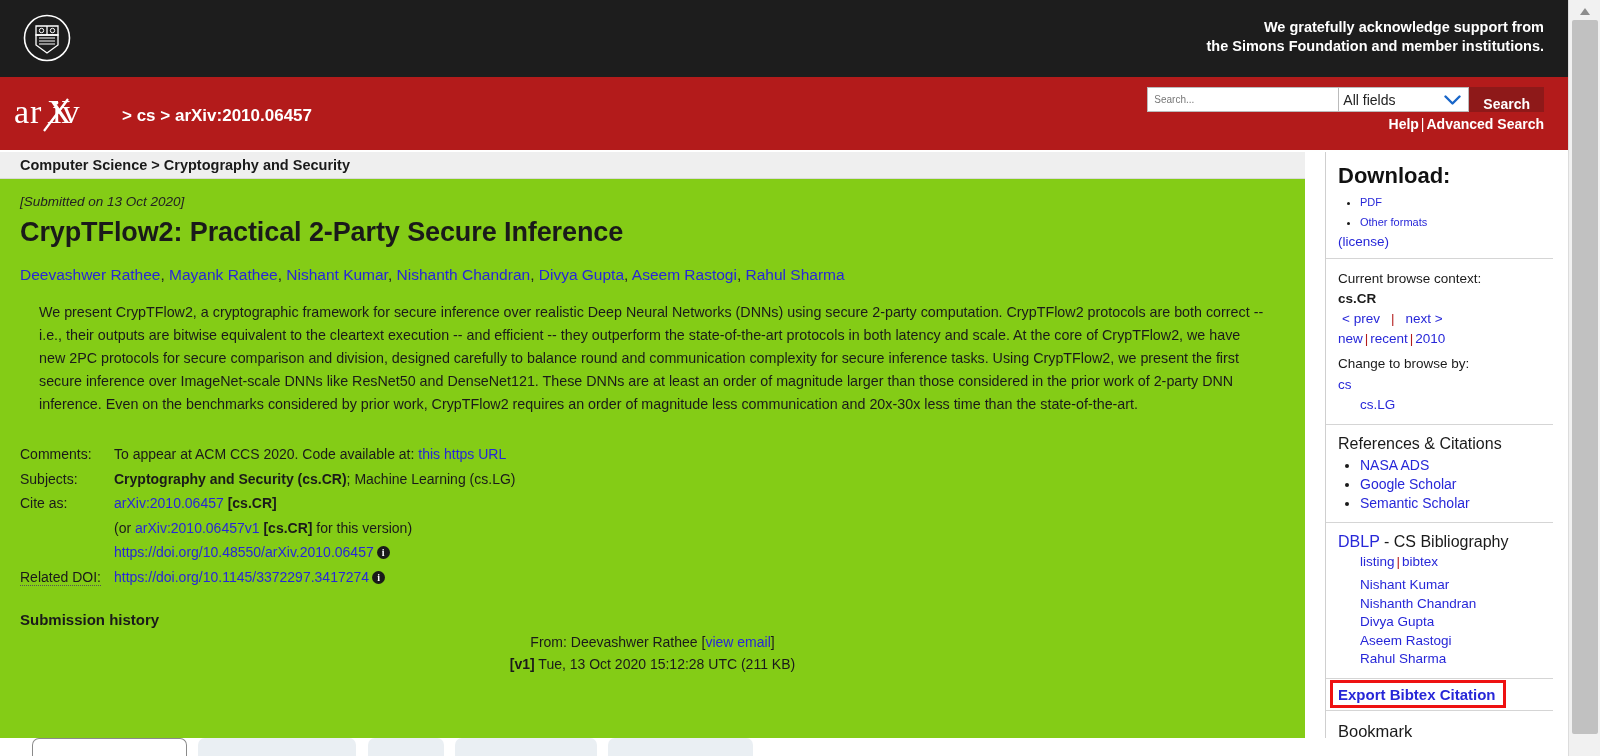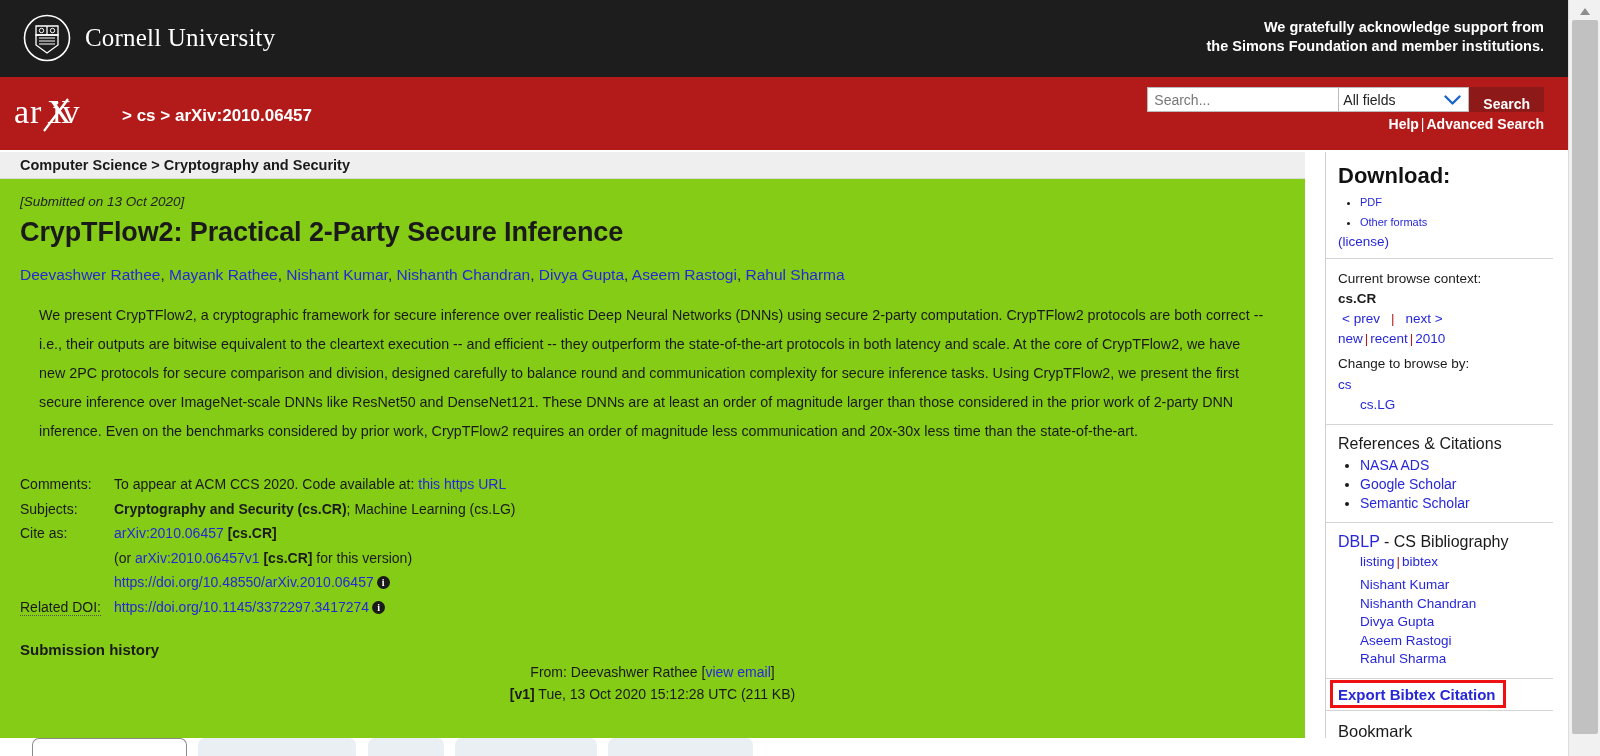--- a/index.html
+++ b/index.html
@@ -66,21 +66,21 @@
   }
 
   .search-block {
     position: absolute; right: 24px; top: 10px;
     display: flex; flex-direction: column; align-items: flex-end;
   }
   .search-row { display: flex; align-items: stretch; height: 25px; }
   .search-input {
     width: 191px; height: 25px;
     border: 1px solid #bbb; border-right: none;
-    font-size: 14px; padding: 0 6px;
+    font-size: 10px; padding: 0 6px;
     font-family: "Liberation Sans", sans-serif;
     background: #fff; color: #222; outline: none;
   }
   .search-input::placeholder { color: #777; }
   .field-select {
     width: 131px; height: 25px;
     border: 1px solid #bbb;
     background: #fff;
     font-size: 14px;
     font-family: "Liberation Sans", sans-serif;
@@ -151,21 +151,21 @@
   }
   .authors {
     font-size: 15.5px;
     line-height: 21px;
     margin: 0 0 16px 0;
     color: #222;
   }
   .authors a { color: #2727d8; text-decoration: none; }
   .abstract {
     font-size: 14.3px;
-    line-height: 29px;
+    line-height: 23px;
     color: #1a1a1a;
     margin: 0 16px 0 19px;
     text-align: left;
   }
 
   
   table.metatable {
     margin-top: 26px;
     border-collapse: collapse;
     font-size: 14px;
@@ -332,21 +332,20 @@
           <path d="M14 13 h22 v9 h-22 z"></path>
           <path d="M14 22 h22 v10 l-11 8 l-11 -8 z"></path>
           <path d="M25 13 v9"></path>
         </g>
         <g stroke="#ffffff" stroke-width="1" fill="none">
           <path d="M17 25 h16 M17 28 h16 M17 31 h16"></path>
         </g>
         <circle cx="19.5" cy="17.5" r="2.2" fill="none" stroke="#fff" stroke-width="1"></circle>
         <circle cx="30.5" cy="17.5" r="2.2" fill="none" stroke="#fff" stroke-width="1"></circle>
       </svg>
-      <span class="cornell-name">Cornell University</span>
     </div>
     <div class="ack">We gratefully acknowledge support from
 the Simons Foundation and member institutions.</div>
   </div>
 
   <div class="arxiv-bar">
     <div class="arxiv-logo-wrap">
       <svg class="arxiv-logo" viewBox="0 0 102 42">
         <text x="0" y="32" font-family="Liberation Serif, serif" font-size="34" fill="#ffffff" letter-spacing="1">ar</text>
         <text x="38" y="32" font-family="Liberation Serif, serif" font-size="34" fill="#ffffff" letter-spacing="1">iv</text>

